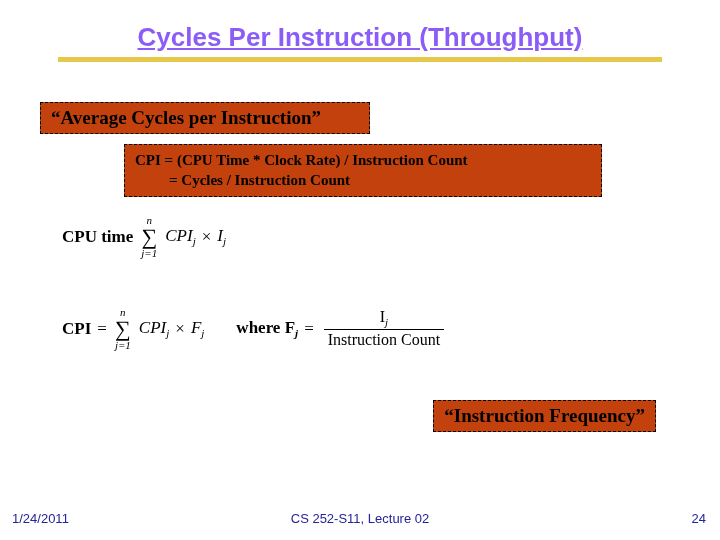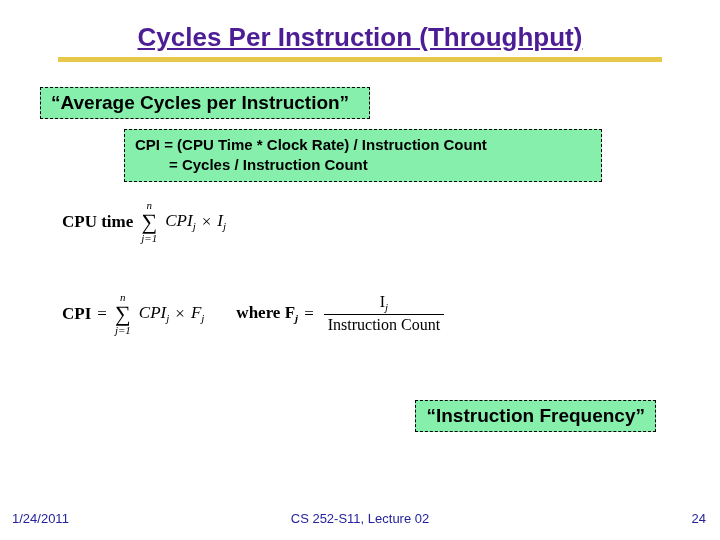--- a/index.html
+++ b/index.html
@@ -13,33 +13,33 @@
   }
   .slide {
     width: 100%;
     height: 100%;
     position: relative;
     padding: 22px 0 0 0;
   }
   .title {
     font-size: 26px;
     font-weight: bold;
-    color: #4c1d95;
+    color: #8b5cf6;
     text-align: center;
     padding-bottom: 4px;
-    margin: 0 58px 25px 58px;
+    margin: 0 58px 40px 58px;
     border-bottom: 5px solid #e6c84a;
     text-decoration: underline;
     text-underline-offset: 2px;
   }
   .box {
     border: 1px dashed #000;
-    background: #86efac;
+    background: #c2410c;
     padding: 4px 10px;
-    font-family: Liberation Sans, sans-serif;
+    font-family: Liberation Serif, serif;
     color: #000;
   }
   .box1 {
     margin: 0 0 10px 40px;
     width: 330px;
     font-size: 19px;
     font-weight: bold;
   }
   .box2 {
     margin: 0 0 18px 124px;

